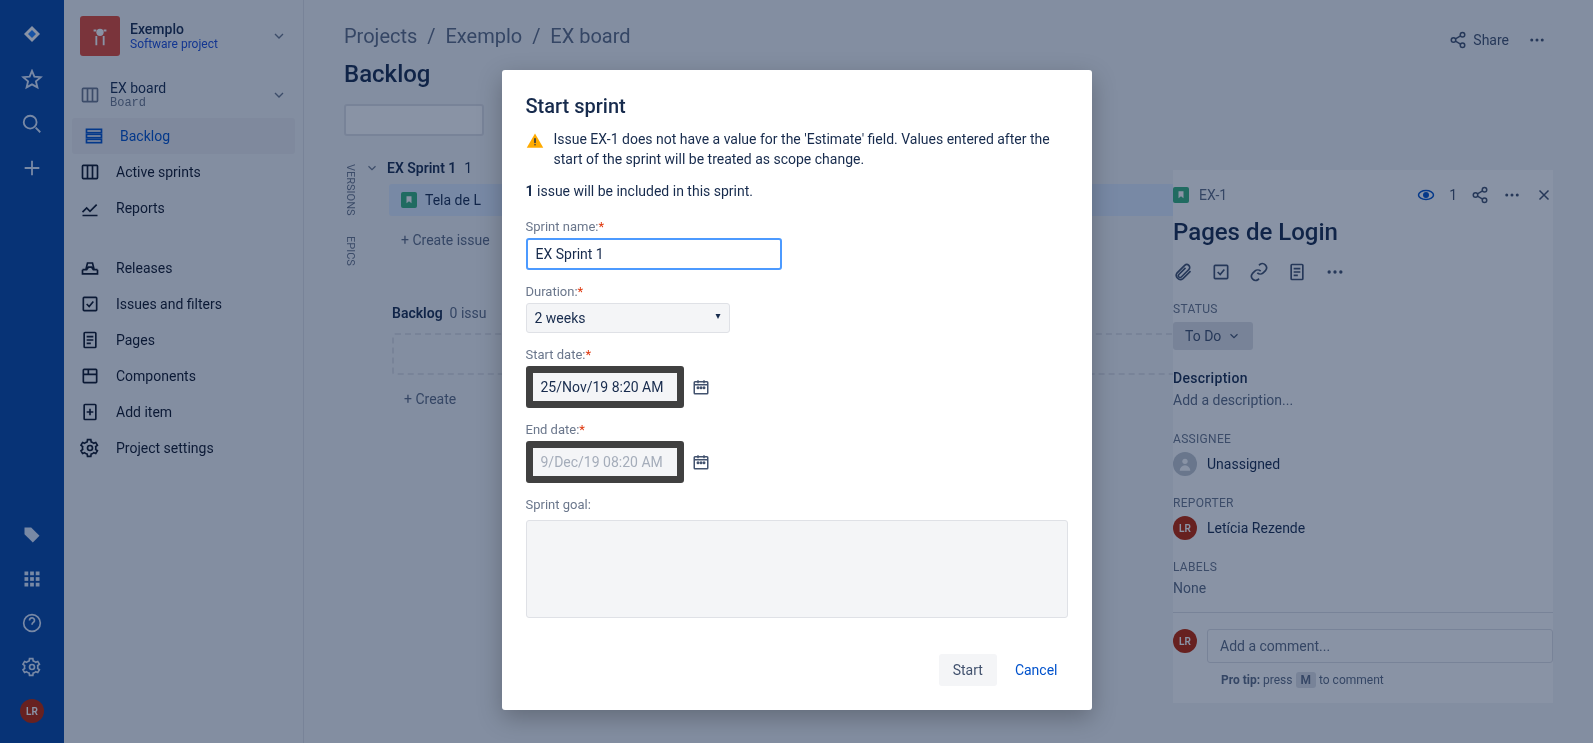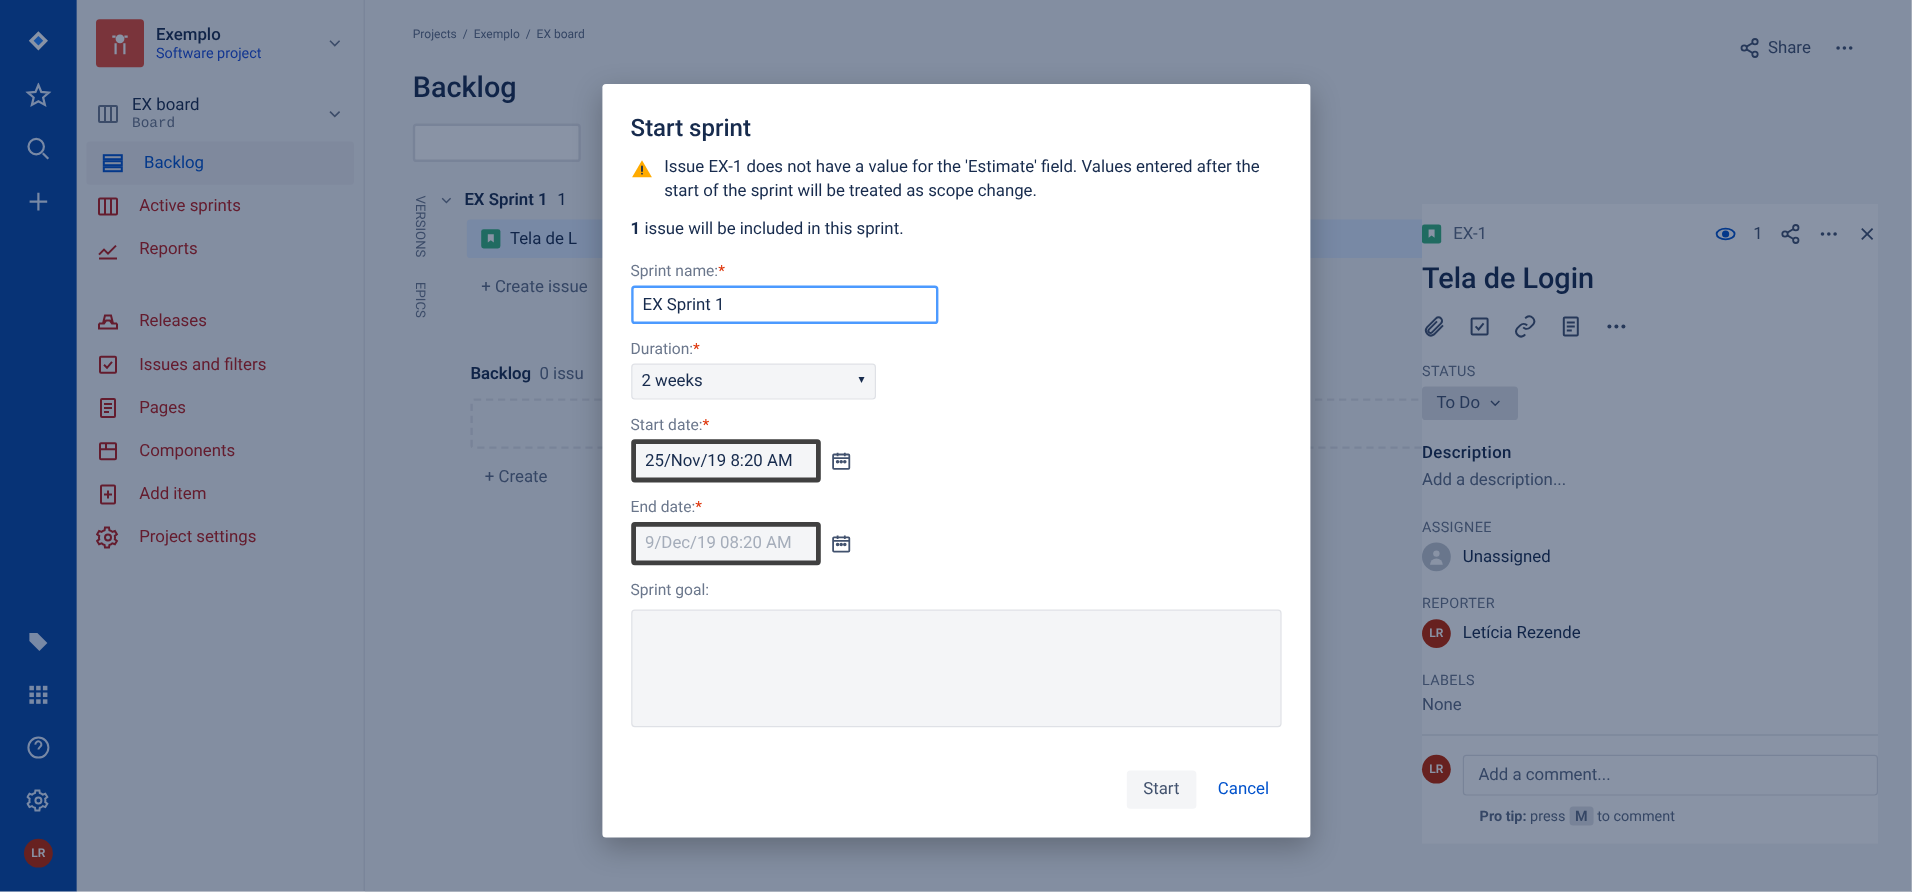--- a/index.html
+++ b/index.html
@@ -15,28 +15,28 @@
 .sidebar { position: absolute; left: 64px; top: 0; width: 240px; height: 100%; background: #f4f5f7; border-right: 1px solid #dfe1e6; padding: 16px 0; }
 .project-header { display: flex; align-items: center; padding: 0 16px 16px; gap: 10px; }
 .project-icon { width: 40px; height: 40px; background: #e34935; border-radius: 3px; display: flex; align-items: center; justify-content: center; color: #fff; }
 .project-info h3 { font-size: 14px; color: #172b4d; font-weight: 500; }
 .project-info p { font-size: 12px; color: #1d4ed8; }
 .chevron { margin-left: auto; color: #6b778c; }
 .board-header { display: flex; align-items: center; padding: 8px 16px; gap: 10px; }
 .board-icon-svg { color: #6b778c; }
 .board-info h4 { font-size: 14px; color: #172b4d; font-weight: 400; }
 .board-info p { font-size: 12px; color: #6b778c; font-family: Liberation Mono, monospace; }
-.nav-item { display: flex; align-items: center; padding: 8px 16px; gap: 16px; color: #b91c1c; font-size: 14px; cursor: pointer; }
+.nav-item { display: flex; align-items: center; padding: 8px 16px; gap: 16px; color: #0f172a; font-size: 14px; cursor: pointer; }
 .nav-item.active { background: #ebecf0; color: #0052cc; border-radius: 3px; margin: 0 8px; padding: 8px 12px; }
 .nav-item svg { flex-shrink: 0; }
 .nav-section { margin-top: 24px; }
 
 
 .main { position: absolute; left: 304px; top: 0; right: 0; height: 100%; padding: 24px 40px; }
-.breadcrumb { font-size: 10px; color: #5e6c84; margin-bottom: 24px; }
+.breadcrumb { font-size: 20px; color: #5e6c84; margin-bottom: 12px; }
 .breadcrumb a { color: #5e6c84; text-decoration: none; }
 .page-title { font-size: 24px; font-weight: 500; color: #172b4d; margin-bottom: 16px; }
 .header-actions { position: absolute; top: 24px; right: 40px; display: flex; gap: 12px; align-items: center; }
 .share-btn { display: flex; align-items: center; gap: 6px; color: #42526e; font-size: 14px; cursor: pointer; }
 .more-btn { width: 32px; height: 32px; border-radius: 3px; background: #f4f5f7; display: flex; align-items: center; justify-content: center; cursor: pointer; color: #42526e; }
 .search-bar { width: 140px; height: 32px; border: 2px solid #dfe1e6; border-radius: 3px; margin-bottom: 24px; background: #fff; }
 
 .vert-label { writing-mode: vertical-lr; font-size: 11px; color: #6b778c; text-transform: uppercase; }
 .sprint-section { display: flex; gap: 8px; margin-bottom: 40px; }
 .sprint-labels { display: flex; flex-direction: column; gap: 20px; padding-top: 4px; }
@@ -49,21 +49,21 @@
 .create-issue { color: #5e6c84; font-size: 14px; padding: 8px 0 8px 36px; cursor: pointer; }
 .backlog-section { padding-left: 48px; }
 .backlog-header { font-size: 14px; color: #172b4d; margin-bottom: 12px; }
 .backlog-header b { font-weight: 600; }
 .empty-box { border: 2px dashed #dfe1e6; border-radius: 3px; height: 42px; margin-bottom: 8px; }
 .sprint-actions { position: absolute; right: 40px; top: 184px; display: flex; align-items: center; gap: 8px; }
 .tag-badge { background: #dfe1e6; color: #172b4d; padding: 2px 8px; border-radius: 10px; font-size: 12px; }
 .create-sprint-btn { position: absolute; right: 48px; top: 360px; color: #0052cc; font-size: 14px; }
 
 
-.issue-panel { position: absolute; right: 28px; top: 170px; width: 380px; background: #fff; padding: 16px 0; }
+.issue-panel { position: absolute; right: 40px; top: 170px; width: 380px; background: #fff; padding: 16px 0; }
 .issue-panel-header { display: flex; align-items: center; gap: 10px; margin-bottom: 14px; }
 .issue-panel-header .story-icon { width: 16px; height: 16px; }
 .issue-key { color: #5e6c84; font-size: 14px; }
 .issue-header-right { margin-left: auto; display: flex; gap: 14px; align-items: center; color: #42526e; }
 .watch-count { color: #42526e; font-size: 14px; }
 .issue-title { font-size: 24px; font-weight: 500; color: #172b4d; margin-bottom: 16px; }
 .issue-toolbar { display: flex; gap: 18px; color: #42526e; margin-bottom: 20px; }
 .issue-toolbar span { cursor: pointer; }
 .field-label { font-size: 12px; color: #6b778c; text-transform: uppercase; font-weight: 400; margin-bottom: 6px; letter-spacing: 0.3px; }
 .status-btn { background: #dfe1e6; padding: 6px 12px; border-radius: 3px; font-size: 14px; color: #42526e; display: inline-flex; align-items: center; gap: 6px; cursor: pointer; margin-bottom: 20px; }
@@ -86,21 +86,21 @@
 .modal-body-inner { position: relative; }
 .warning-row { display: flex; gap: 10px; color: #172b4d; font-size: 14px; line-height: 1.4; margin-bottom: 14px; }
 .warn-icon { width: 18px; height: 18px; flex-shrink: 0; margin-top: 2px; }
 .sprint-count { font-size: 14px; color: #172b4d; margin-bottom: 20px; }
 .form-label { font-size: 13px; color: #6b778c; display: block; margin-bottom: 4px; margin-top: 14px; }
 .form-label .req { color: #de350b; }
 .sprint-name-input { width: 256px; border: 2px solid #4c9aff; border-radius: 3px; padding: 6px 8px; font-size: 14px; color: #172b4d; outline: none; }
 .duration-select { width: 204px; border: 1px solid #dfe1e6; background: #f4f5f7; border-radius: 3px; padding: 6px 8px; font-size: 14px; color: #172b4d; position: relative; }
 .duration-select::after { content: "▾"; position: absolute; right: 8px; font-size: 10px; }
 .date-row { display: flex; gap: 8px; align-items: center; }
-.date-input { width: 158px; border: 4px solid #404040; background: #f4f5f7; border-radius: 3px; padding: 6px 8px; font-size: 14px; color: #172b4d; }
+.date-input { width: 158px; border: 7px solid #404040; background: #f4f5f7; border-radius: 3px; padding: 6px 8px; font-size: 14px; color: #172b4d; }
 .date-input.disabled { color: #a5adba; }
 .cal-icon { color: #42526e; cursor: pointer; }
 .goal-textarea { width: 100%; height: 98px; border: 1px solid #dfe1e6; background: #f4f5f7; border-radius: 3px; resize: none; margin-top: 4px; }
 .modal-footer { padding: 16px 24px 24px; display: flex; justify-content: flex-end; gap: 8px; }
 .btn-start { background: #f4f5f7; border: none; padding: 8px 14px; border-radius: 3px; font-size: 14px; color: #42526e; cursor: pointer; }
 .btn-cancel { background: none; border: none; color: #0052cc; font-size: 14px; cursor: pointer; padding: 8px 10px; }
 
 svg { display: block; }
 </style>
 </head>
@@ -377,21 +377,21 @@
               <circle cx="19" cy="12" r="2"></circle>
             </svg>
         </span>
         <span>
           <svg width="18" height="18" viewBox="0 0 24 24" fill="none" stroke="currentColor" stroke-width="2">
               <path d="M6 6l12 12M6 18L18 6"></path>
             </svg>
         </span>
       </div>
     </div>
-    <h2 class="issue-title">Tela de Login</h2>
+    <h2 class="issue-title">Pages de Login</h2>
     <div class="issue-toolbar">
       <span>
           <svg width="20" height="20" viewBox="0 0 24 24" fill="none" stroke="currentColor" stroke-width="2">
             <path d="M21 11l-9 9a5 5 0 01-7-7l9-9a3.5 3.5 0 015 5l-9 9a2 2 0 01-3-3l8-8"></path>
           </svg>
         </span>
       <span>
           <svg width="20" height="20" viewBox="0 0 24 24" fill="none" stroke="currentColor" stroke-width="2">
             <rect x="4" y="4" width="16" height="16" rx="1"></rect>
             <path d="M8 12l3 3 5-6"></path>

